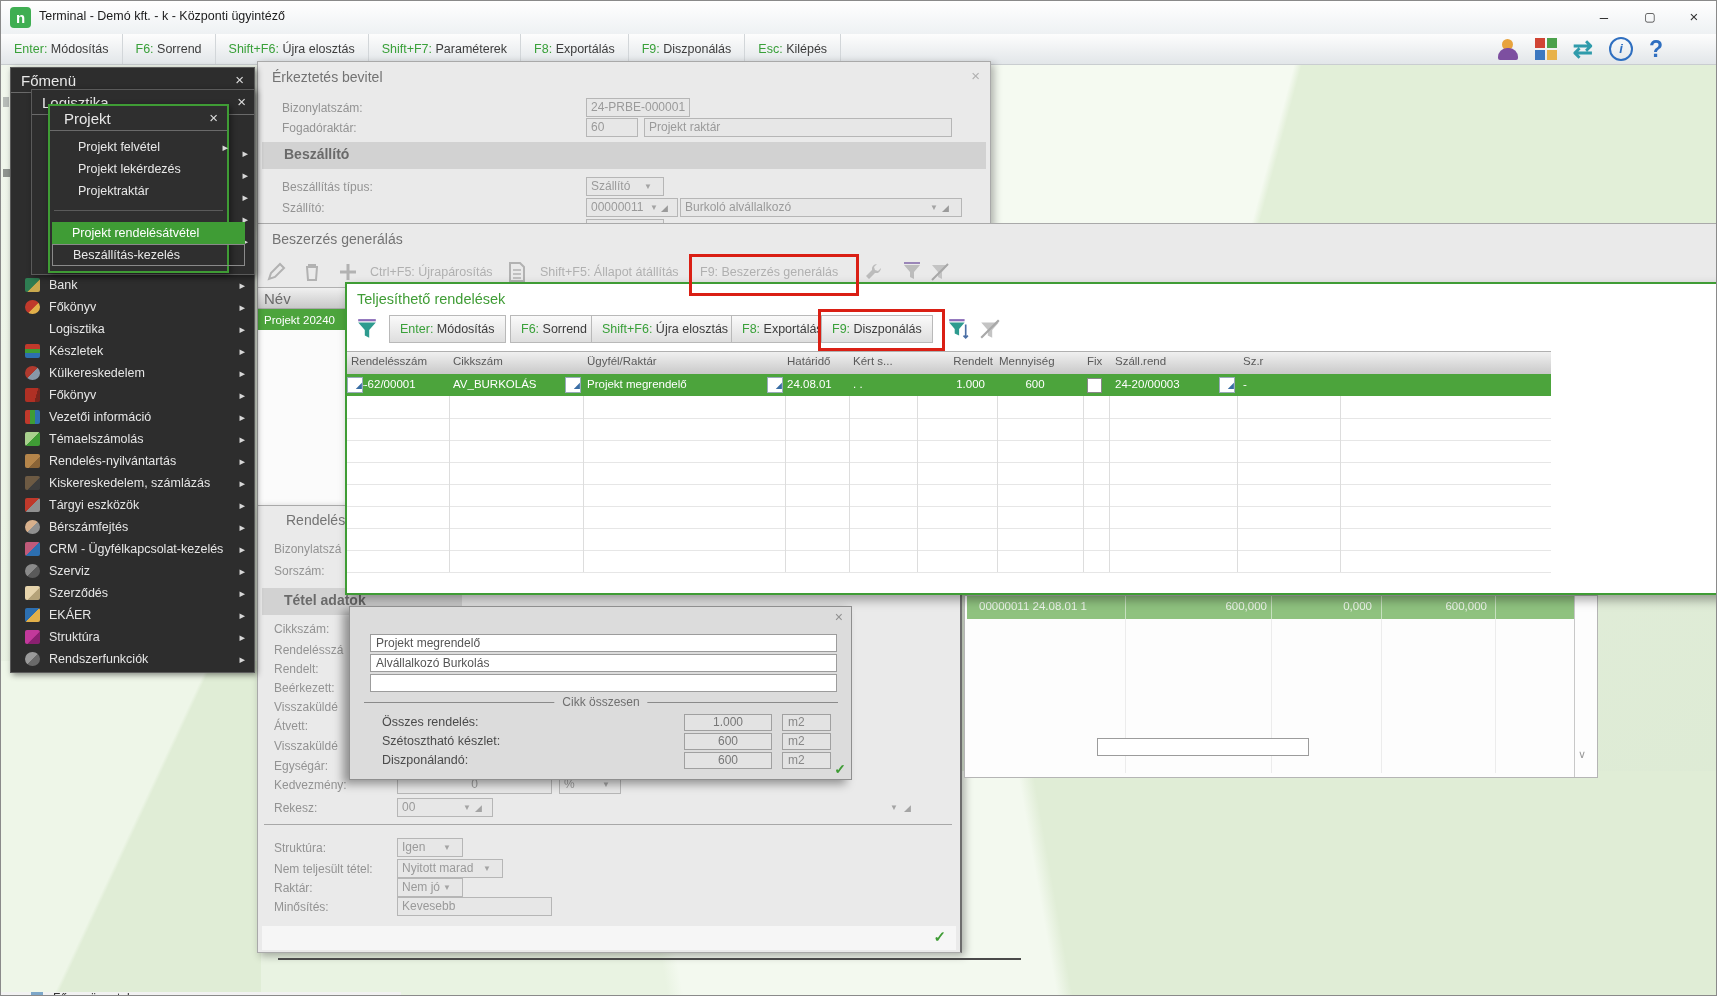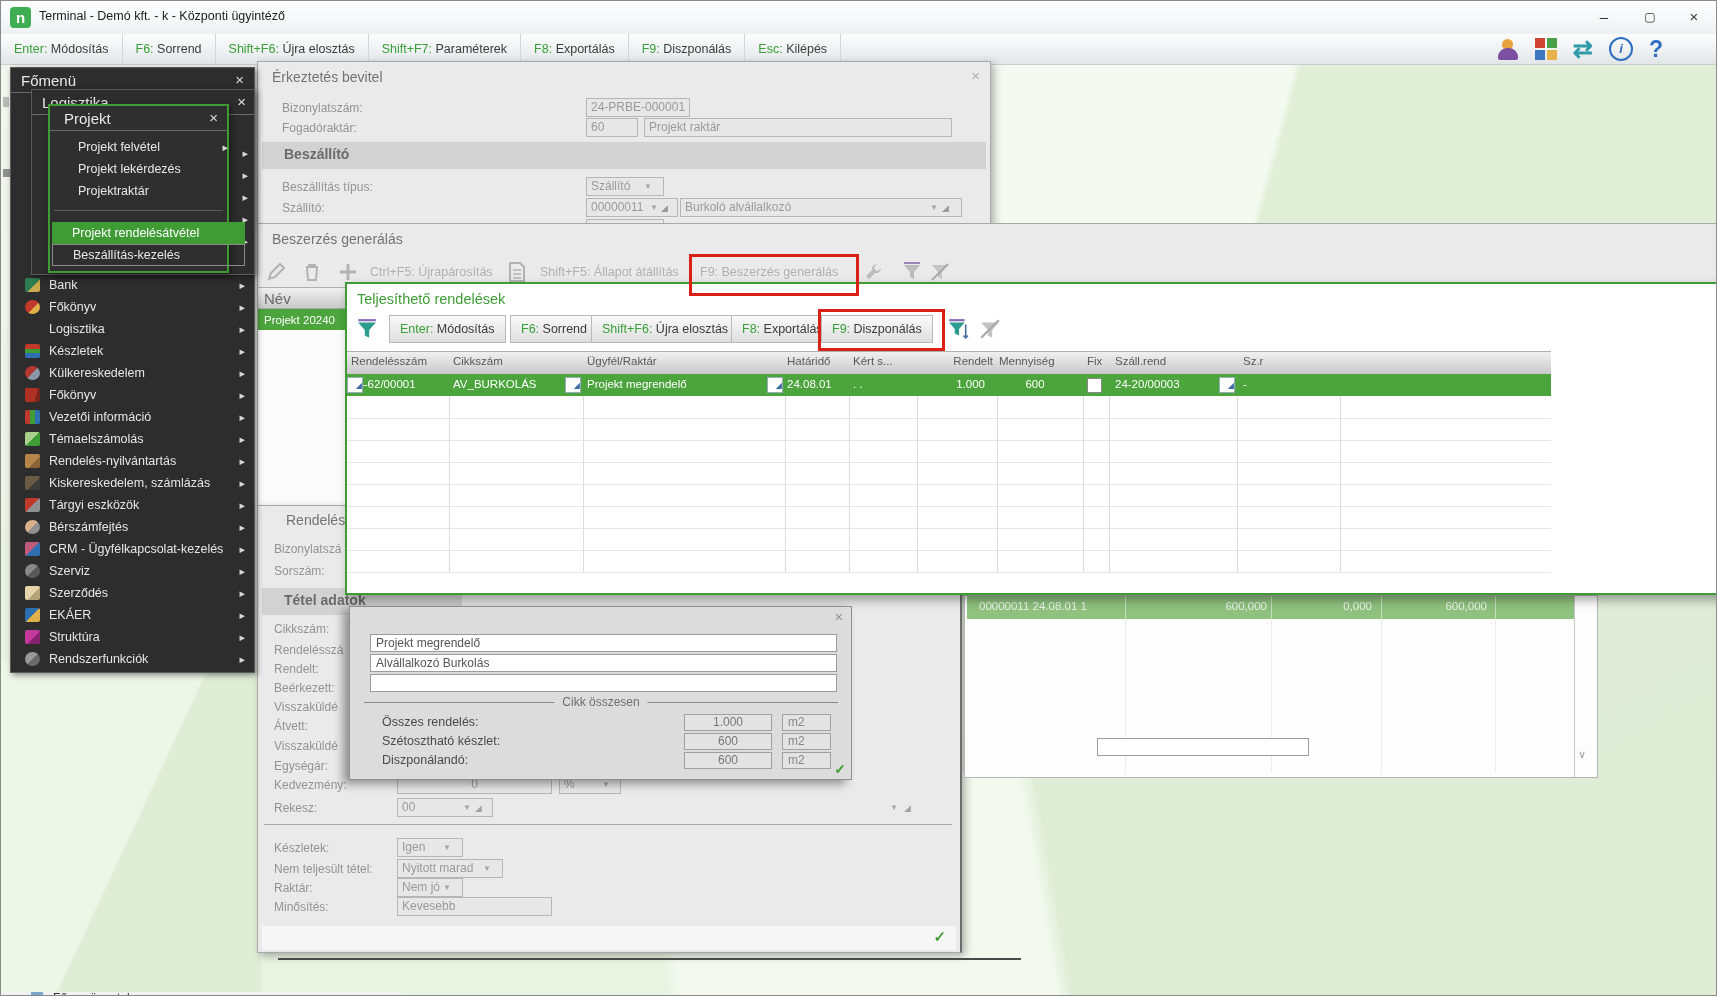--- a/index.html
+++ b/index.html
@@ -210,21 +210,21 @@
     <div class="ginp" style="left:139px;top:269px;width:145px;text-align:center;">0</div>
     <div class="ginp" style="left:301px;top:269px;width:52px;">%</div>
     <span class="combo-arrow" style="left:344px;top:274px;">▼</span>
     <div class="flabel" style="left:16px;top:295px;">Rekesz:</div>
     <div class="ginp" style="left:139px;top:292px;width:86px;">00</div>
     <span class="combo-arrow" style="left:205px;top:297px;">▼</span>
     <span class="corner-tri" style="left:217px;top:297px;">◢</span>
     <span class="combo-arrow" style="left:632px;top:297px;">▼</span>
     <span class="corner-tri" style="left:646px;top:297px;">◢</span>
     <div class="abs" style="left:6px;top:318px;width:688px;height:1px;background:#a8a8a8;"></div>
-    <div class="flabel" style="left:16px;top:335px;">Készletek:</div>
+    <div class="flabel" style="left:16px;top:335px;">Struktúra:</div>
     <div class="ginp" style="left:139px;top:332px;width:56px;">Igen</div>
     <span class="combo-arrow" style="left:185px;top:337px;">▼</span>
     <div class="flabel" style="left:16px;top:356px;">Nem teljesült tétel:</div>
     <div class="ginp" style="left:139px;top:353px;width:96px;">Nyitott marad</div>
     <span class="combo-arrow" style="left:225px;top:358px;">▼</span>
     <div class="flabel" style="left:16px;top:375px;">Raktár:</div>
     <div class="ginp" style="left:139px;top:372px;width:56px;">Nem jó</div>
     <span class="combo-arrow" style="left:185px;top:377px;">▼</span>
     <div class="flabel" style="left:16px;top:394px;">Minősítés:</div>
     <div class="ginp" style="left:139px;top:391px;width:145px;">Kevesebb</div>

